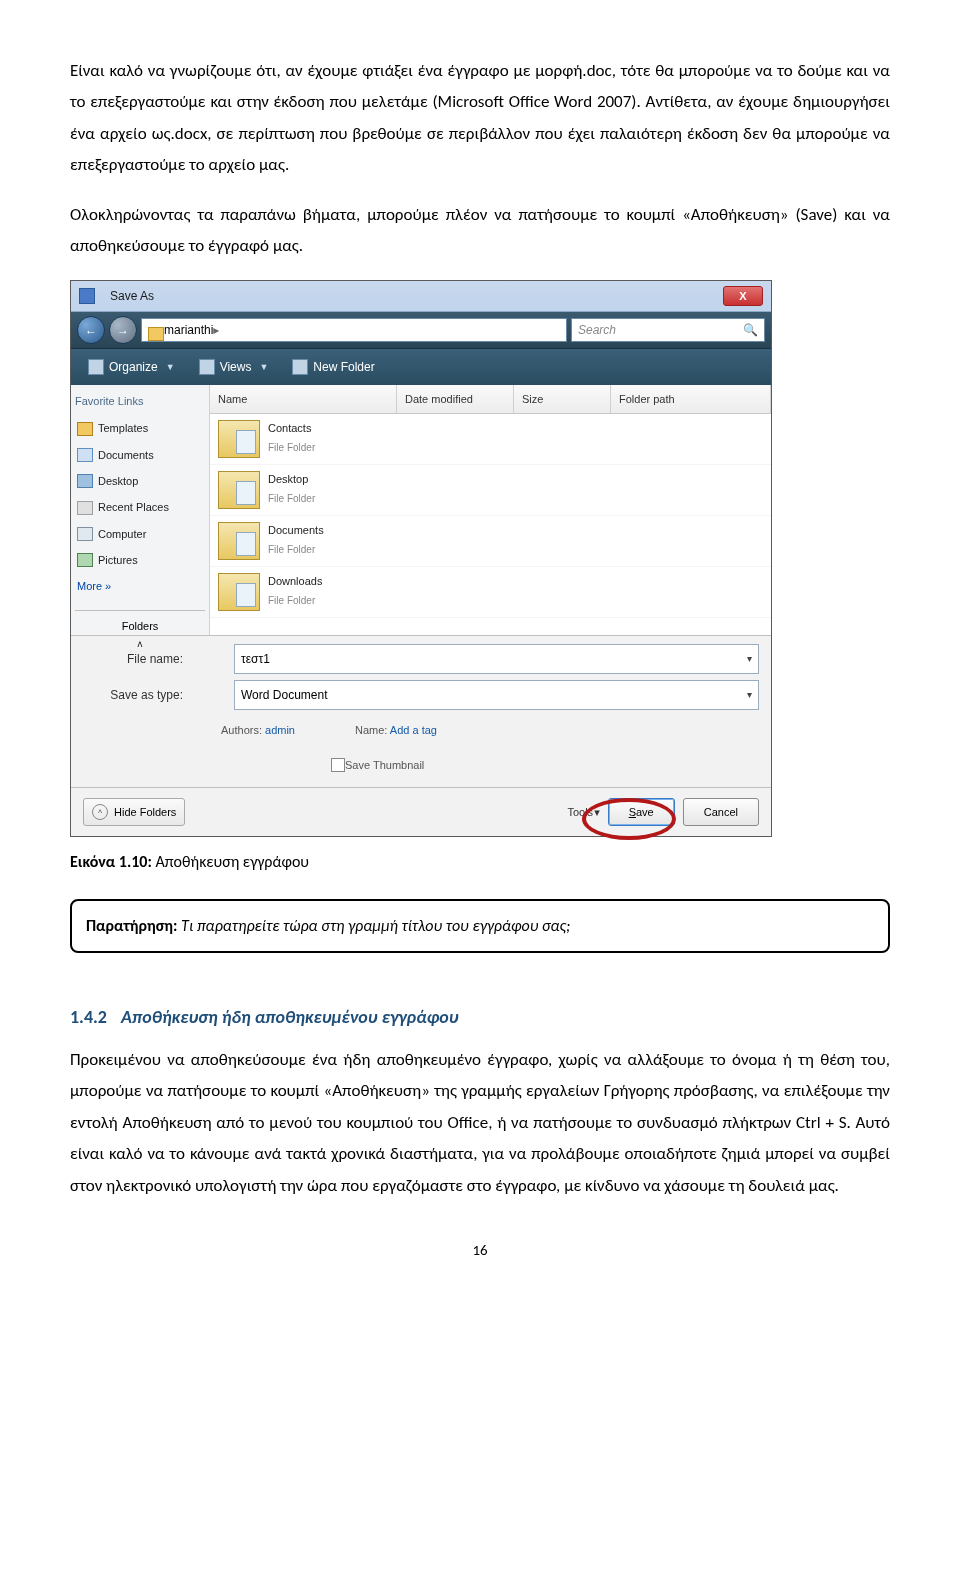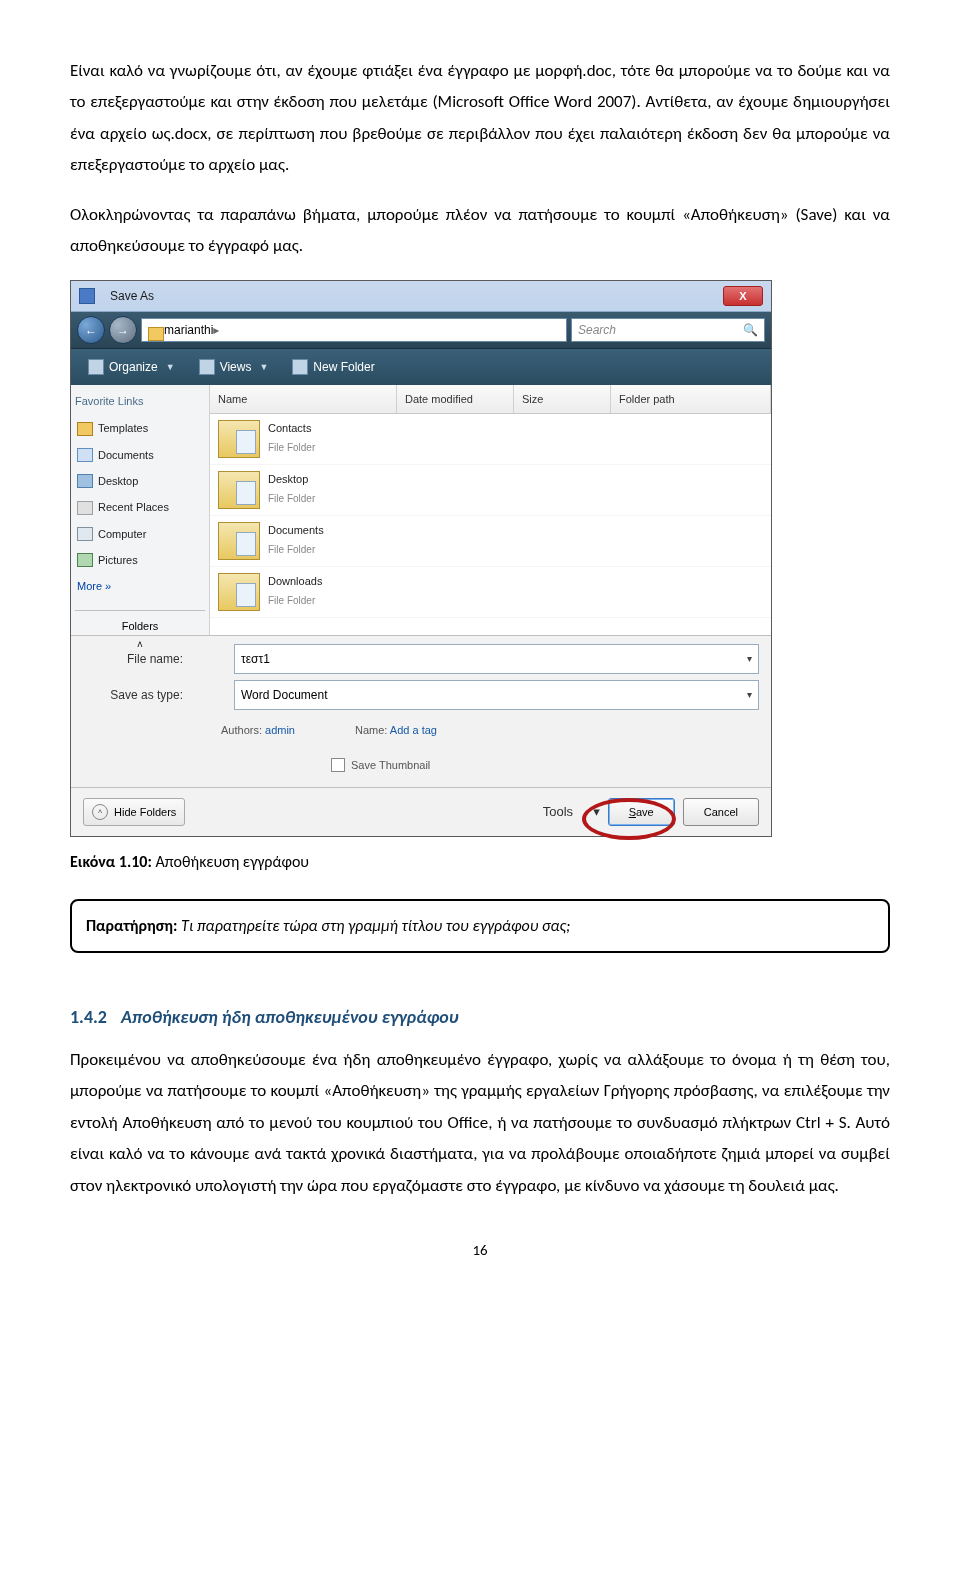--- a/index.html
+++ b/index.html
@@ -120,34 +120,34 @@
     font-size:12px;
   }
   .fld-label { text-align:right; color:#333; }
   .fld-input {
     background:#fff; border:1px solid #9aaec0; padding:3px 6px;
     display:flex; align-items:center; justify-content:space-between;margin-left:43px;
   }
   .fld-input .drop { color:#444; font-size:10px; }
   .meta { display:flex; gap:60px; padding:4px 0 4px 30px; color:#555; font-size:11px; }
   .meta .val { color:#155aa8; }
-  .chk-row { display:flex; align-items:center; gap:6px; padding:4px 0 4px 140px; color:#555; font-size:11px;}
+  .chk-row { display:flex; align-items:center; gap:0; padding:4px 0 4px 140px; color:#555; font-size:11px;}
   .chk { width:12px; height:12px; border:1px solid #888; background:#fff;}
   .footer {
     display:flex; align-items:center; gap:8px; padding:10px 12px;
     border-top:1px solid #c0c0c0; background:#f2f2f2;
   }
   .hide-btn {
     display:flex; align-items:center; gap:6px; padding:3px 8px;
     background:linear-gradient(#fafafa,#e8e8e8); border:1px solid #aaa; border-radius:3px;
     font-size:11px;
   }
   .hide-btn .circ { width:14px; height:14px; border:1px solid #888; border-radius:50%; display:flex; align-items:center; justify-content:center; font-size:8px; color:#555;}
   .spacer { flex:1; }
-  .tools { font-size:13px; color:#333; display:flex; align-items:center; gap:20px;text-align:center; }
+  .tools { font-size:11px; color:#333; display:flex; align-items:center; gap:1px;text-align:center; }
   .winbtn {
     background:linear-gradient(#fdfdfd,#e6e6e6); border:1px solid #8a8a8a;
     padding:3px 20px; border-radius:3px; font-size:11px;
   }
   .winbtn.primary { border-color:#3a7ac5; box-shadow:0 0 0 1px #7ab4f0 inset; }
   .red-oval {
     position:absolute; border:4px solid #b31717; border-radius:50%;
     width:86px; height:34px; pointer-events:none;
   }
   .caption { font-size:16px; margin:10px 0 22px 0; }

